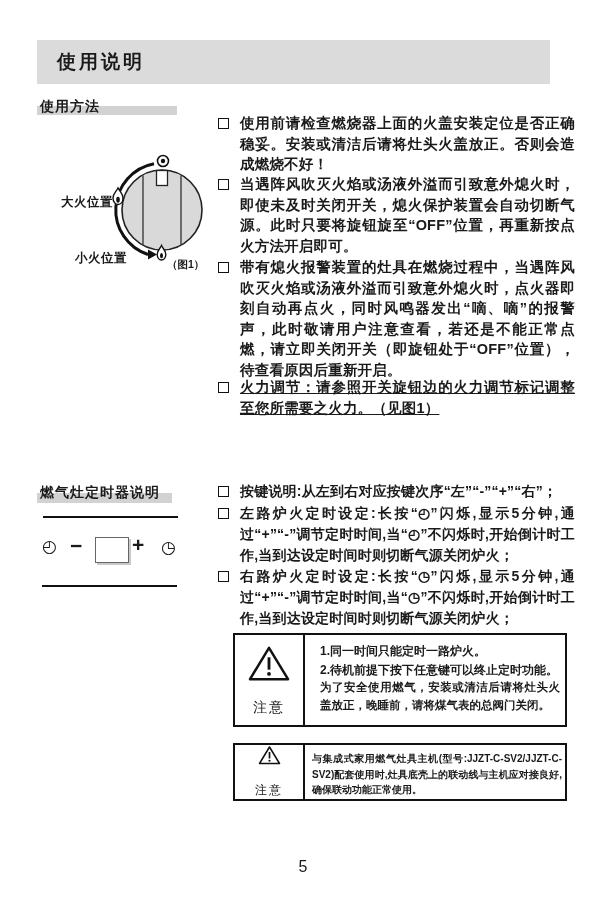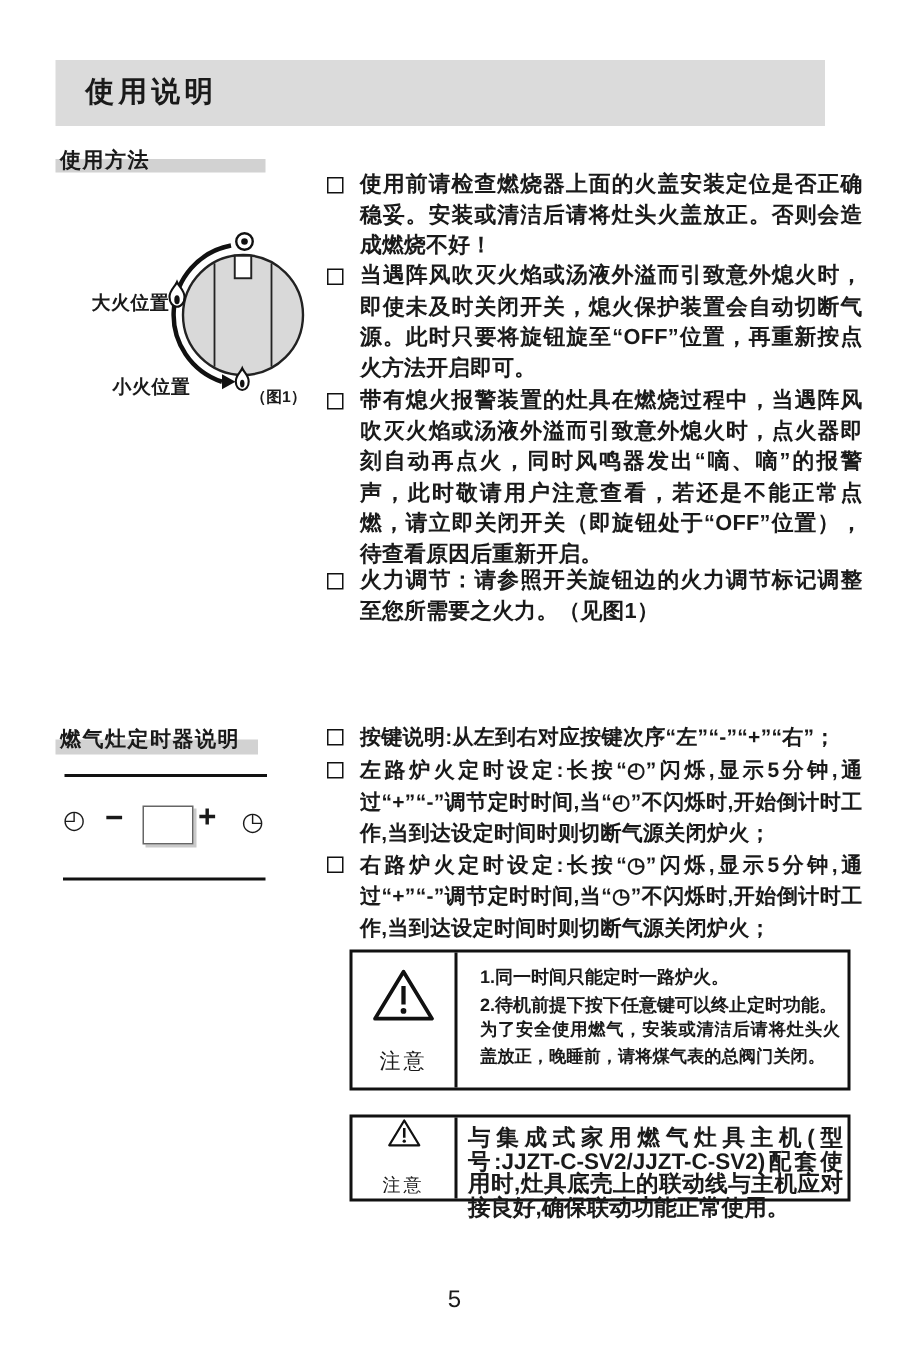--- a/index.html
+++ b/index.html
@@ -41,21 +41,21 @@
   .notice .cell-left { position:absolute; left:0; top:0; bottom:0; width:68px;
     border-right:2px solid #111; display:flex; flex-direction:column;
     align-items:center; justify-content:center; gap:17px; }
   .notice .cell-right { position:absolute; left:70px; right:0; top:0; bottom:0; }
   .notice-label { font-size:14px; font-weight:500; letter-spacing:2px; }
   .notice1 .cell-right { padding:7px 5px 5px 15px; }
   .notice1 .nline { font-size:12px; line-height:18.5px; font-weight:600; }
   .notice1 .nbold { font-size:11.5px; line-height:17.5px; font-weight:800;
     text-align:justify; }
   .notice2 .cell-right { padding:6px 3px 4px 7px; }
-  .notice2 .ntext { font-size:15px; line-height:15.5px; font-weight:600;
+  .notice2 .ntext { font-size:10px; line-height:15.5px; font-weight:600;
     text-align:justify; }
   .notice2 .notice-label { font-size:12px; }
 
   .page-number { left:0; right:0; top:858px; text-align:center; font-size:16px; font-weight:500; }
 </style>
 </head>
 <body>
 
 <div class="page">
 
@@ -98,21 +98,21 @@
     <p>使用前请检查燃烧器上面的火盖安装定位是否正确稳妥。安装或清洁后请将灶头火盖放正。否则会造成燃烧不好！</p>
   </div>
   <div class="abs bullet" style="top:174px;">
     <span class="cb"></span>
     <p>当遇阵风吹灭火焰或汤液外溢而引致意外熄火时，即使未及时关闭开关，熄火保护装置会自动切断气源。此时只要将旋钮旋至“OFF”位置，再重新按点火方法开启即可。</p>
   </div>
   <div class="abs bullet" style="top:257px;">
     <span class="cb"></span>
     <p>带有熄火报警装置的灶具在燃烧过程中，当遇阵风吹灭火焰或汤液外溢而引致意外熄火时，点火器即刻自动再点火，同时风鸣器发出“嘀、嘀”的报警声，此时敬请用户注意查看，若还是不能正常点燃，请立即关闭开关（即旋钮处于“OFF”位置），待查看原因后重新开启。</p>
   </div>
-  <div class="abs bullet" style="top:377px;">
+  <div class="abs bullet" style="top:377px;text-decoration:underline;">
     <span class="cb"></span>
     <p>火力调节：请参照开关旋钮边的火力调节标记调整至您所需要之火力。（见图1）</p>
   </div>
 
   <div class="abs hl-bar" style="left:37px; top:493px; width:135px; height:10px;"></div>
   <div class="abs sec-head" style="left:40px; top:484px;">燃气灶定时器说明</div>
 
   <div class="abs panel-line" style="left:43px; top:516px; width:135px;"></div>
   <div class="abs tclock" style="left:42px; top:538px;">◴</div>
   <div class="abs tsign" style="left:70px; top:537px;">−</div>

